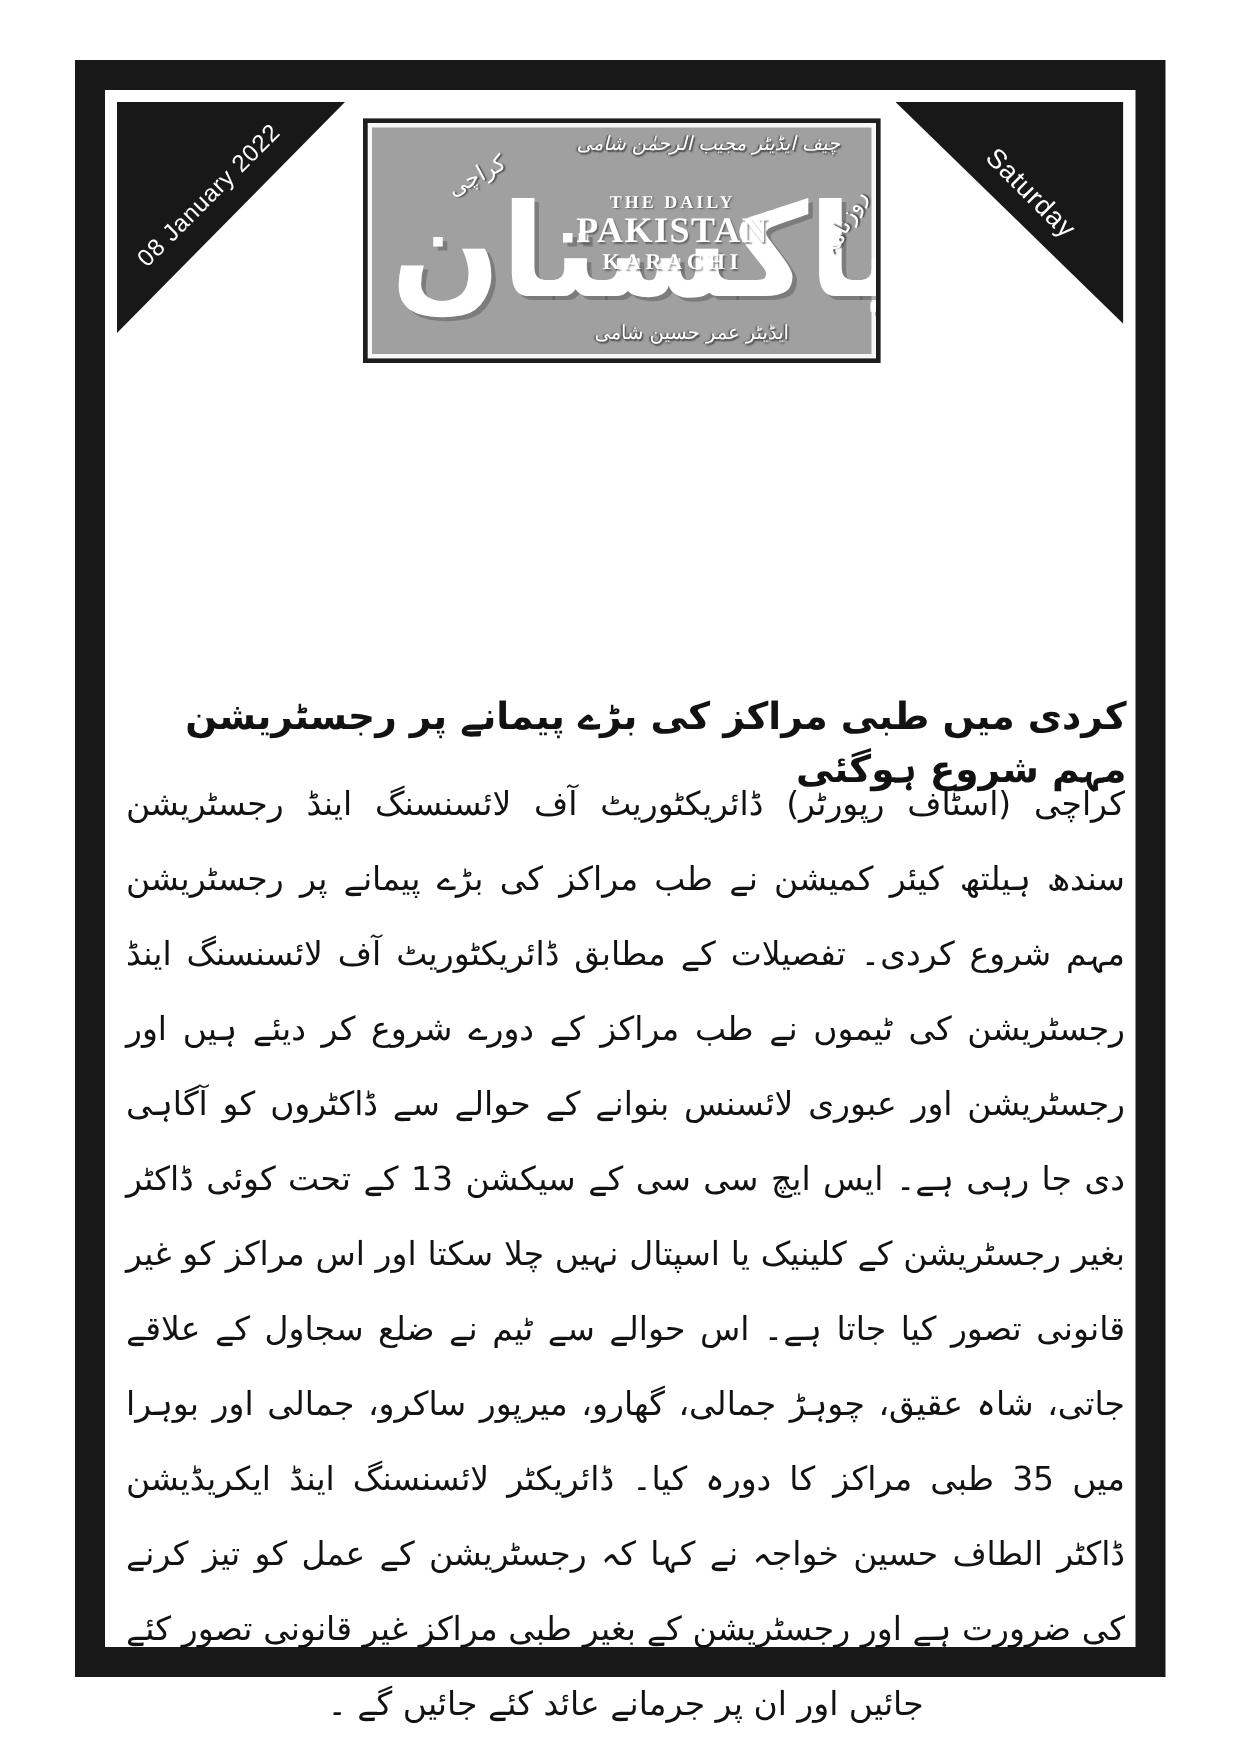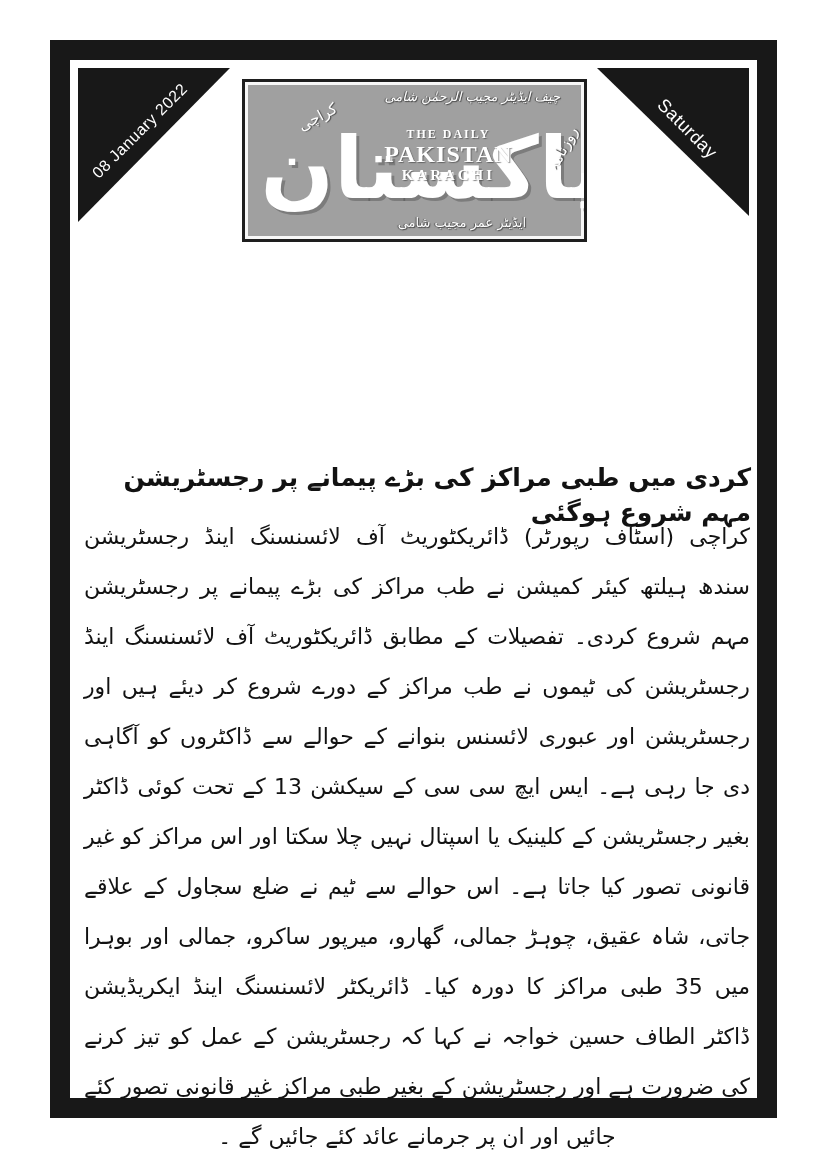--- a/index.html
+++ b/index.html
@@ -125,21 +125,21 @@
     <div class="masthead">
       <span class="calli">پاکستان</span>
       <span class="chief">چیف ایڈیٹر مجیب الرحمٰن شامی</span>
       <span class="city">کراچی</span>
       <span class="daily">روزنامہ</span>
       <div class="eng">
         <span class="eng1">THE DAILY</span>
         <span class="eng2">PAKISTAN</span>
         <span class="eng3">KARACHI</span>
       </div>
-      <span class="editor">ایڈیٹر عمر مجیب شامی</span>
+      <span class="editor">ایڈیٹر عمر حسین شامی</span>
     </div>
 
     <h1 class="headline">کردی میں طبی مراکز کی بڑے پیمانے پر رجسٹریشن مہم شروع ہوگئی</h1>
 
     <p class="body-text">کراچی (اسٹاف رپورٹر) ڈائریکٹوریٹ آف لائسنسنگ اینڈ رجسٹریشن سندھ ہیلتھ کیئر کمیشن نے طب مراکز کی بڑے پیمانے پر رجسٹریشن مہم شروع کردی۔ تفصیلات کے مطابق ڈائریکٹوریٹ آف لائسنسنگ اینڈ رجسٹریشن کی ٹیموں نے طب مراکز کے دورے شروع کر دیئے ہیں اور رجسٹریشن اور عبوری لائسنس بنوانے کے حوالے سے ڈاکٹروں کو آگاہی دی جا رہی ہے۔ ایس ایچ سی سی کے سیکشن 13 کے تحت کوئی ڈاکٹر بغیر رجسٹریشن کے کلینیک یا اسپتال نہیں چلا سکتا اور اس مراکز کو غیر قانونی تصور کیا جاتا ہے۔ اس حوالے سے ٹیم نے ضلع سجاول کے علاقے جاتی، شاہ عقیق، چوہڑ جمالی، گھارو، میرپور ساکرو، جمالی اور بوہرا میں 35 طبی مراکز کا دورہ کیا۔ ڈائریکٹر لائسنسنگ اینڈ ایکریڈیشن ڈاکٹر الطاف حسین خواجہ نے کہا کہ رجسٹریشن کے عمل کو تیز کرنے کی ضرورت ہے اور رجسٹریشن کے بغیر طبی مراکز غیر قانونی تصور کئے جائیں اور ان پر جرمانے عائد کئے جائیں گے ۔</p>
 
   </div>
 </div>
 
 </body></html>

